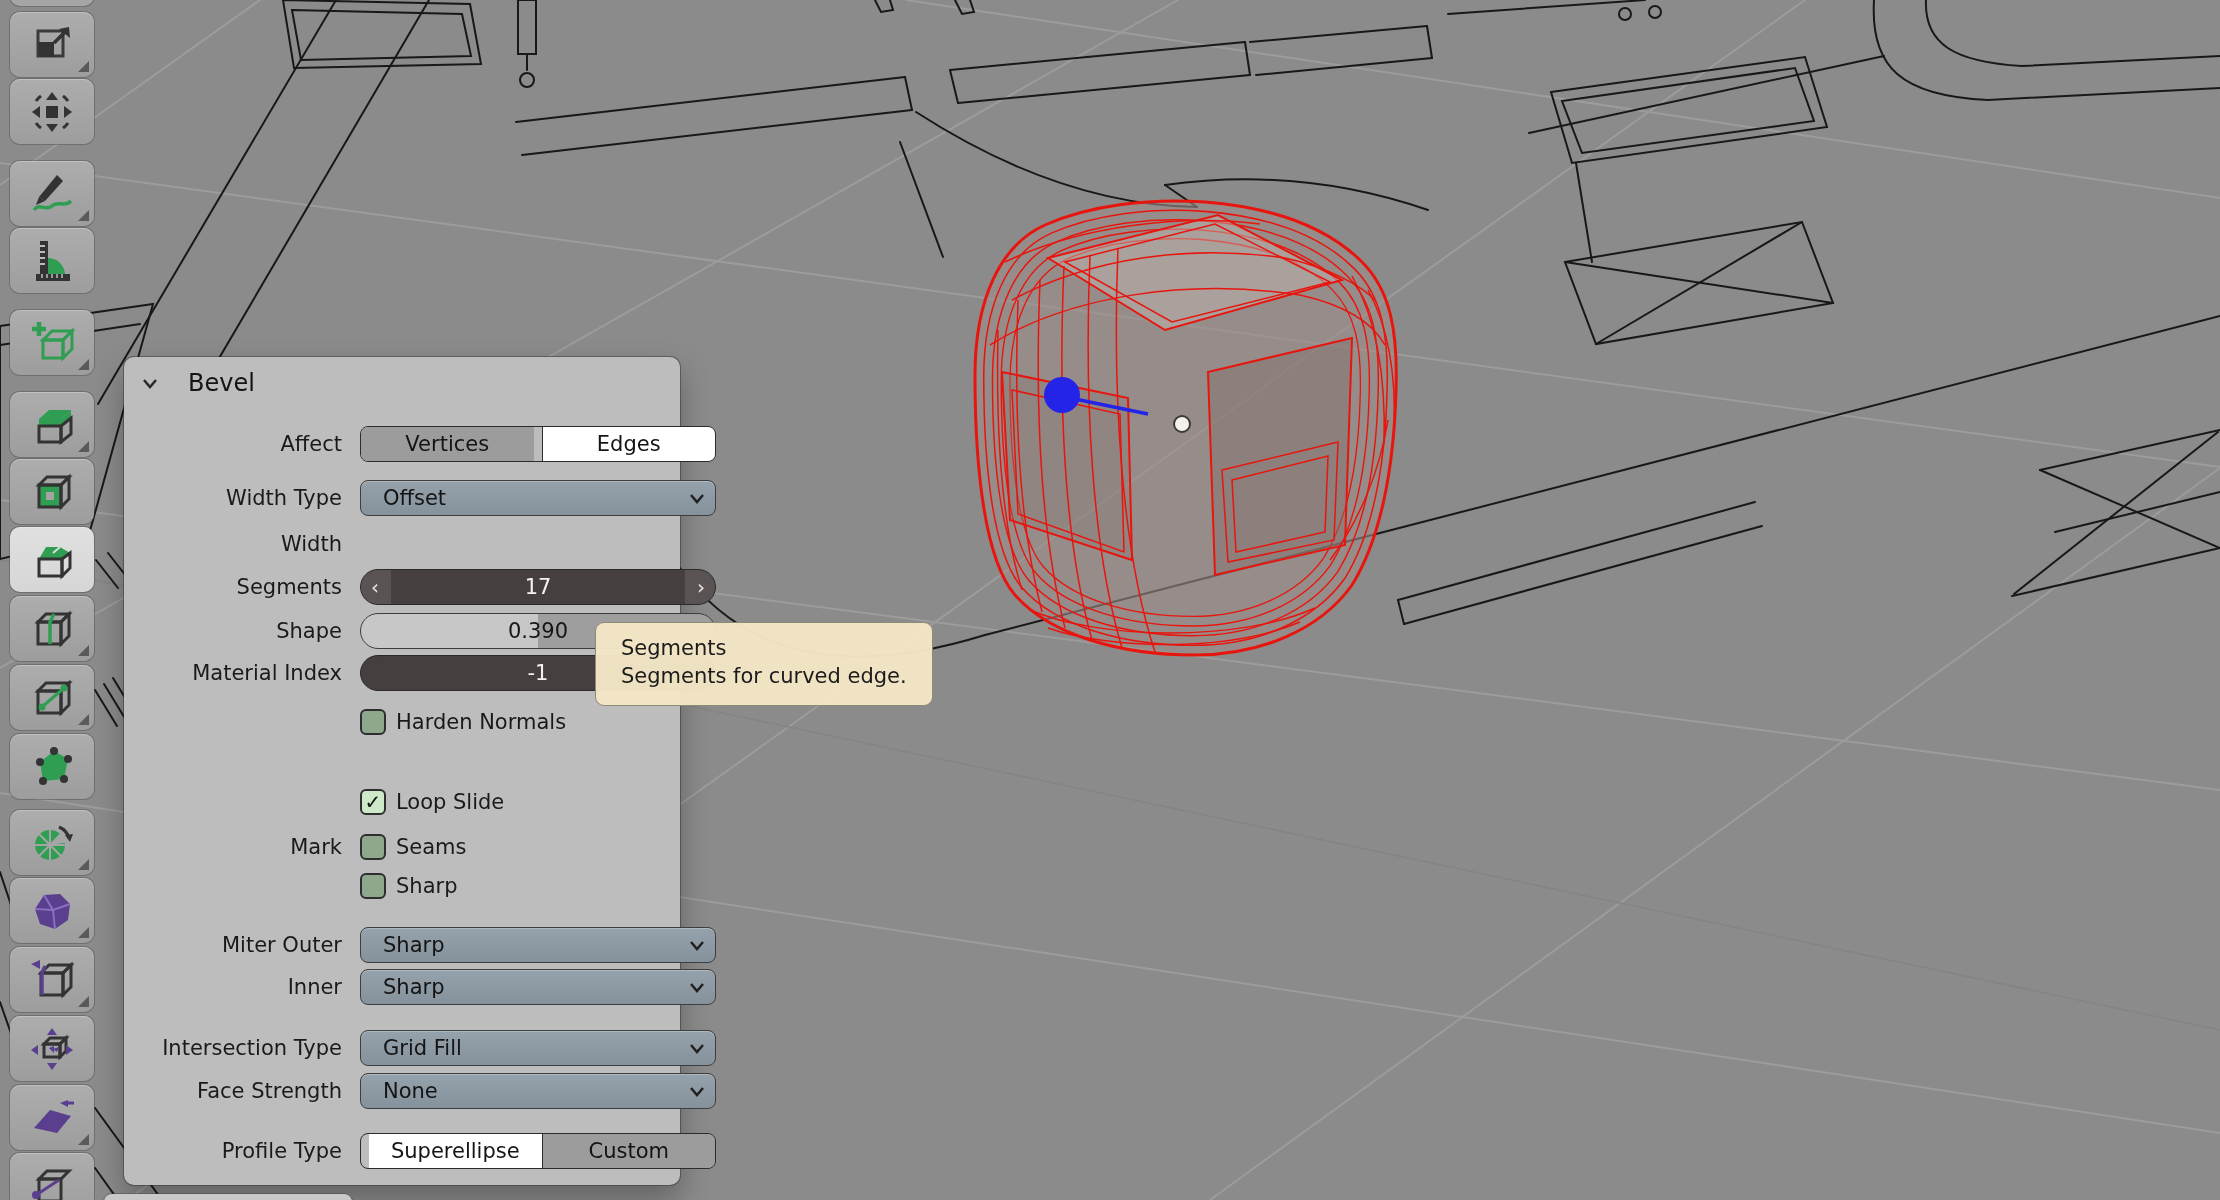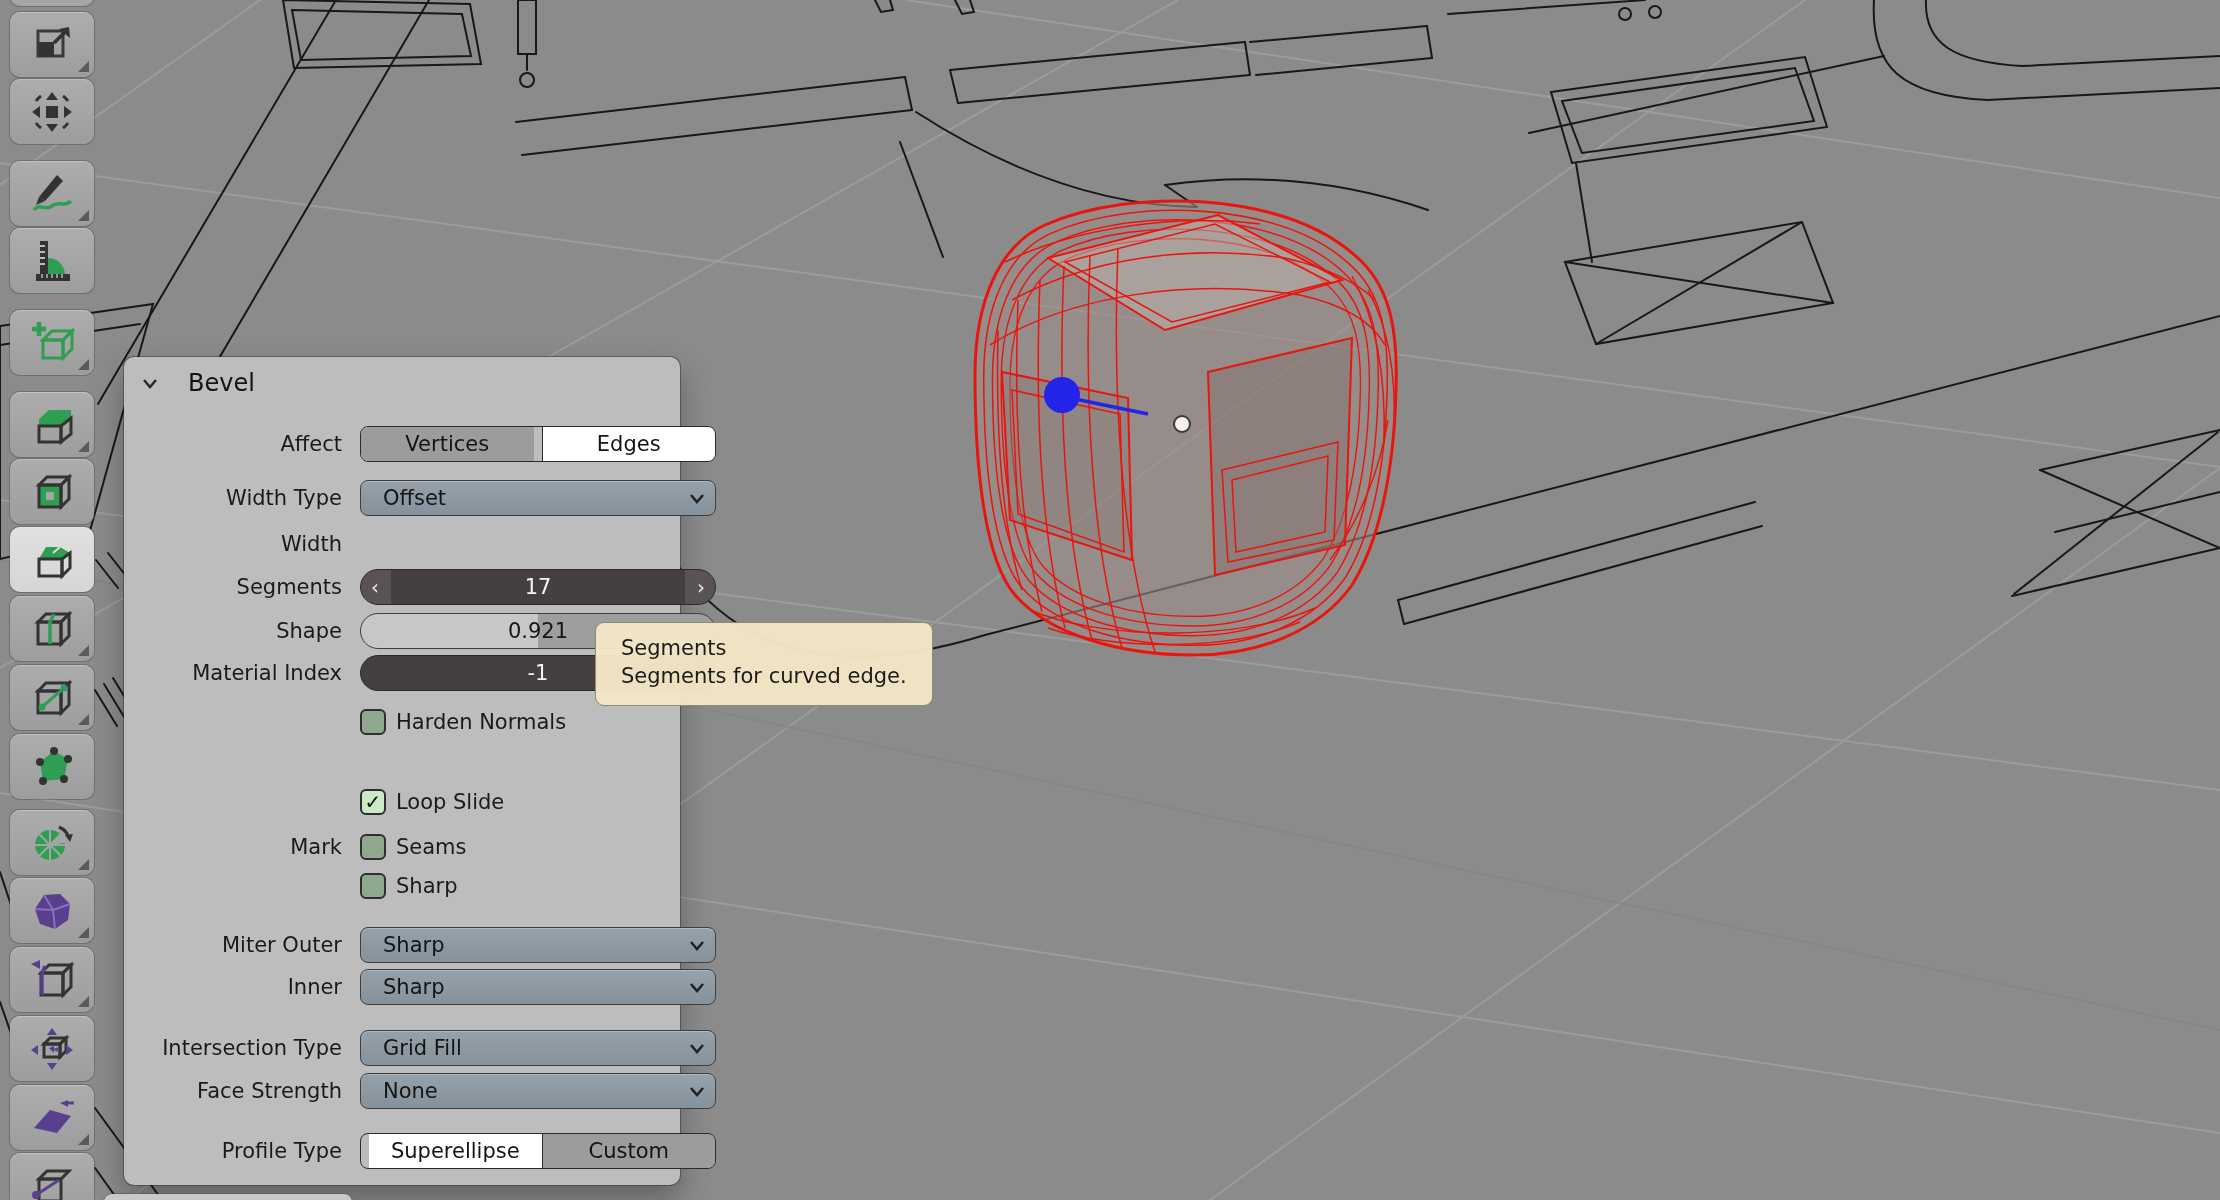--- a/index.html
+++ b/index.html
@@ -445,21 +445,21 @@
       <div class="rlabel">Segments</div>
       <div class="widget stepper">
         <span class="arrow l">‹</span>
         <span>17</span>
         <span class="arrow r">›</span>
       </div>
     </div>
 
     <div class="row" style="top:256px">
       <div class="rlabel">Shape</div>
-      <div class="widget slider"><span>0.921</span></div>
+      <div class="widget slider"><span>0.390</span></div>
     </div>
 
     <div class="row" style="top:298px">
       <div class="rlabel">Material Index</div>
       <div class="widget pill"><span>-1</span></div>
     </div>
 
     <div class="chkrow" style="top:351px">
       <div class="checkbox"></div>
       <div class="chklabel">Harden Normals</div>

